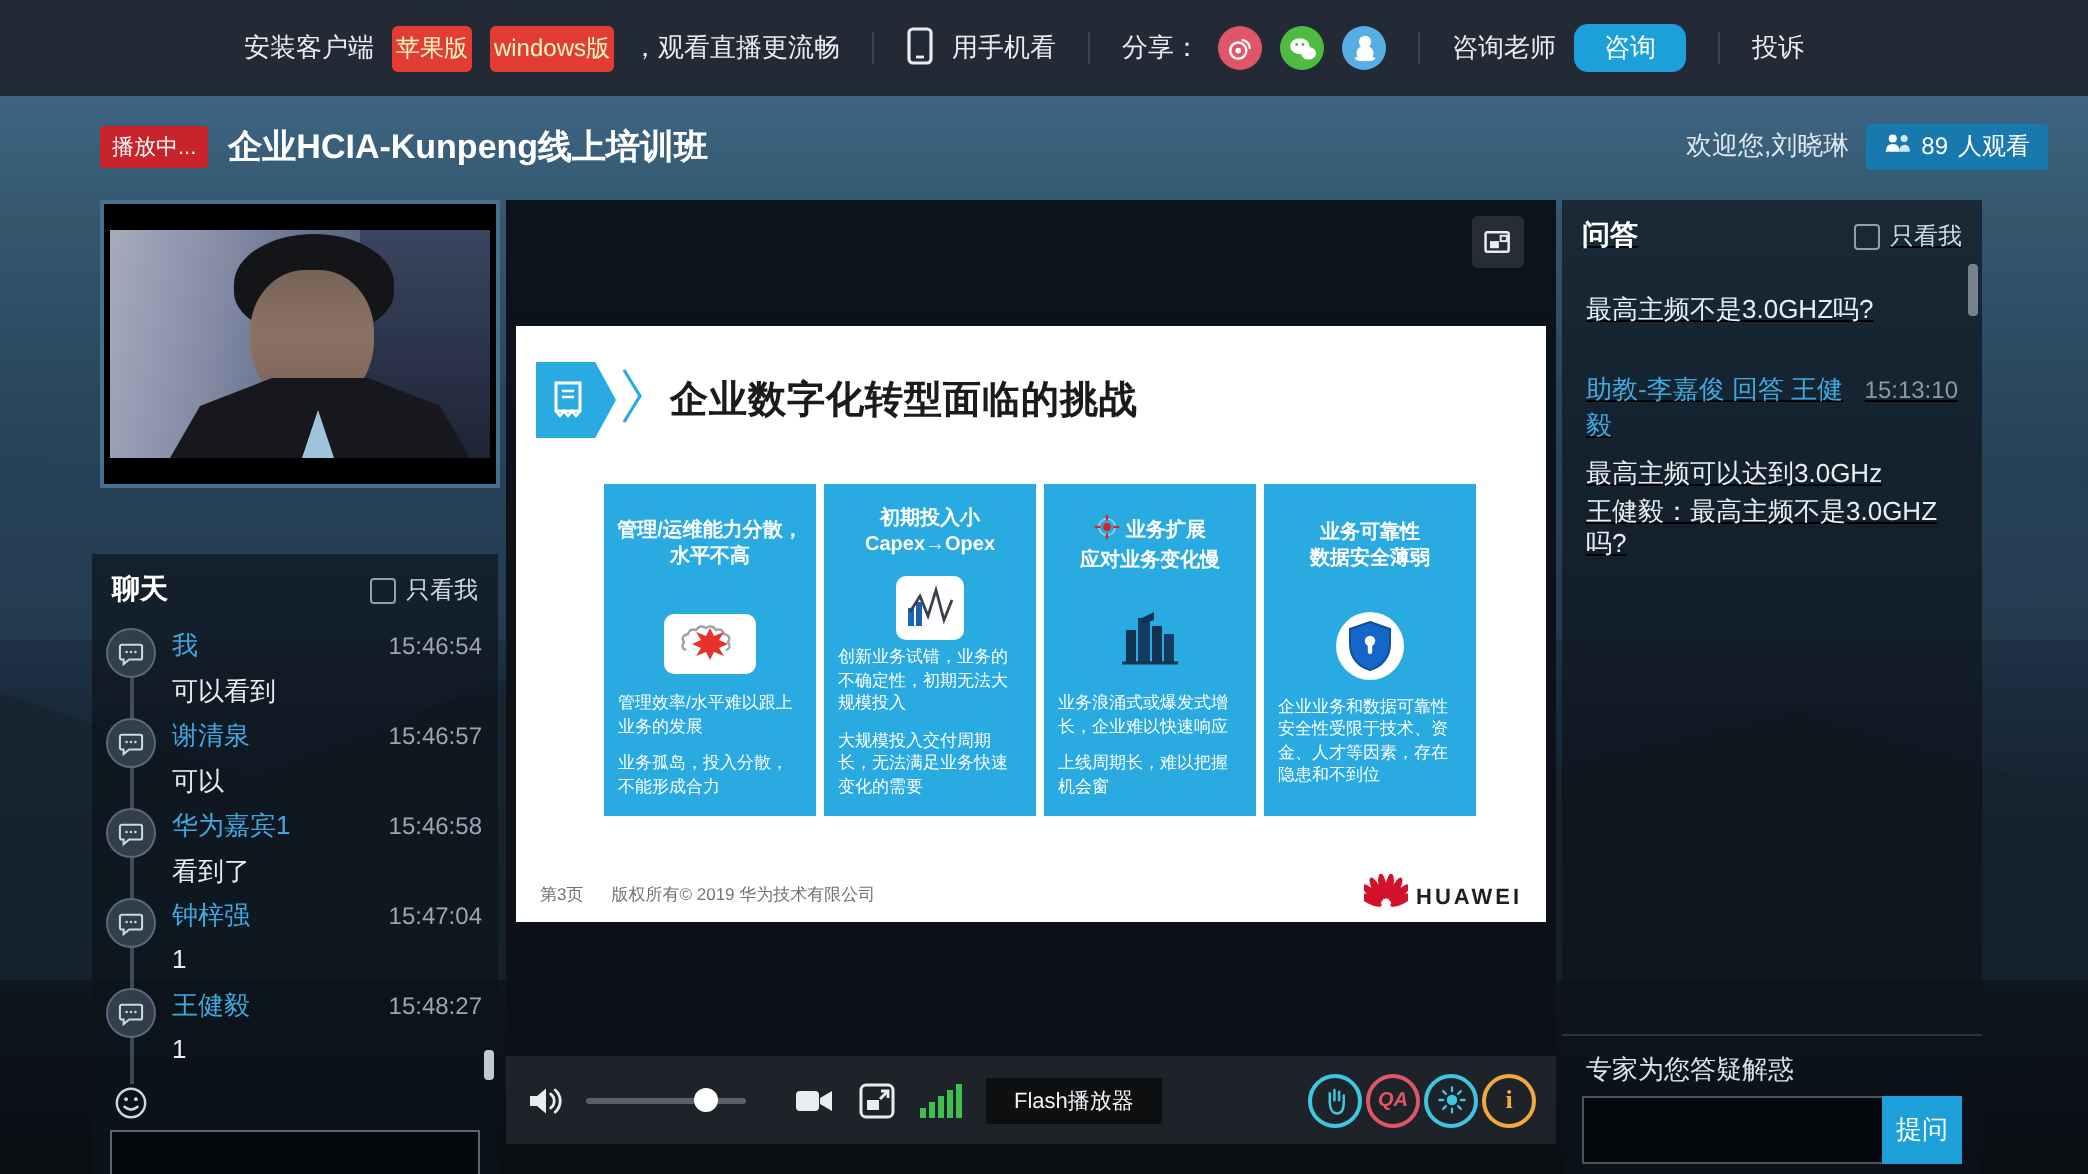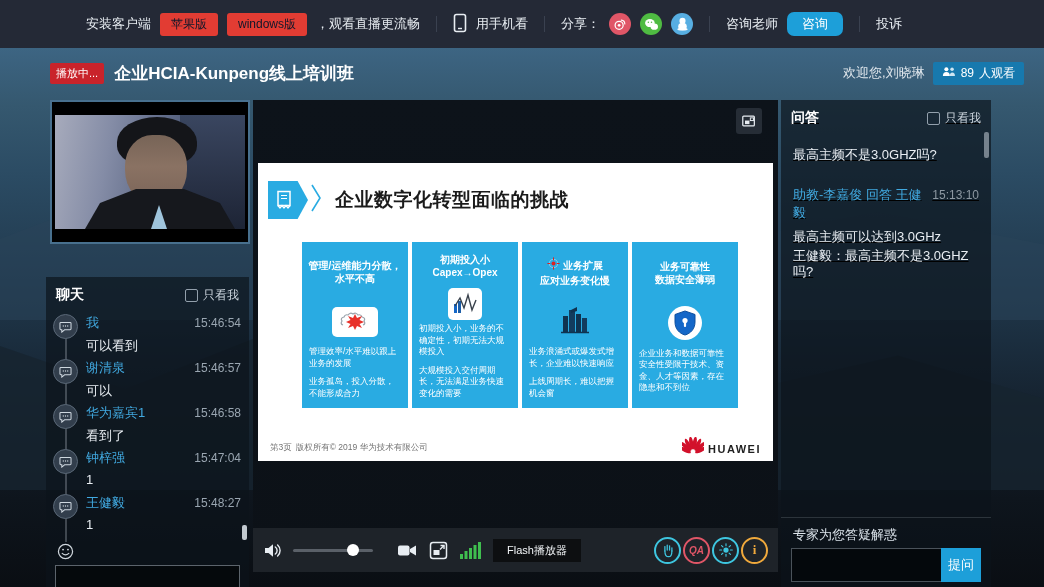--- a/index.html
+++ b/index.html
@@ -9,21 +9,21 @@
   .ridge { position:absolute; left:0; right:0; }
   .r1 { top:140px; height:180px; background:#2a4459; opacity:.55;
     clip-path:polygon(0 55%,9% 35%,20% 52%,33% 28%,46% 50%,59% 33%,71% 55%,84% 40%,100% 58%,100% 100%,0 100%); }
   .r2 { top:250px; height:240px; background:#16242f; opacity:.8;
     clip-path:polygon(0 40%,12% 58%,26% 34%,40% 55%,55% 38%,70% 60%,86% 44%,100% 62%,100% 100%,0 100%); }
 
   
   .topbar { position:absolute; top:0; left:0; width:1044px; height:48px; background:#242936;
     display:flex; align-items:center; justify-content:flex-end; padding-right:142px; gap:9px;
     color:#e8edf2; font-size:13px; }
-  .badge-red { background:#e23c33; color:#0f172a; font-size:12px; padding:3px 11px; border-radius:3px; cursor:pointer; }
+  .badge-red { background:#e23c33; color:#fef9c3; font-size:12px; padding:3px 2px; border-radius:3px; cursor:pointer; }
   .divider { width:1px; height:16px; background:#3a4150; margin:0 7px; }
   .btn-blue { background:#1d9fd9; color:#fff; font-size:13px; padding:3px 15px; border-radius:7px; cursor:pointer; }
   .share { width:22px; height:22px; border-radius:50%; display:inline-flex; align-items:center; justify-content:center; cursor:pointer; }
   .weibo { background:#e05667; } .wechat { background:#4fbb42; } .qq { background:#57aee2; }
   .tb-link { cursor:pointer; }
 
   
   .titlebar { position:absolute; top:48px; left:0; width:1044px; height:50px; display:flex; align-items:center; padding:0 20px 0 50px; }
   .play-badge { background:#c9232b; color:#fff; font-size:11px; padding:3px 6px; border-radius:2px; }
   .room-title { color:#fff; font-size:17px; font-weight:bold; margin-left:10px; }
@@ -82,21 +82,21 @@
   .slide-title { font-size:19px; font-weight:bold; color:#1b1b1b; margin-left:13px; letter-spacing:.5px; }
   .boxes { position:absolute; left:44px; top:79px; display:flex; gap:4px; }
   .box { width:106px; height:166px; background:#29abe2; color:#fff; display:flex; flex-direction:column; }
   .box-h { height:58px; display:flex; flex-direction:column; justify-content:center; align-items:center;
     text-align:center; font-weight:bold; font-size:10px; line-height:1.35; padding:4px 5px 0; }
   .box-h .with-cross { display:flex; align-items:center; gap:3px; }
   .box-icon { height:46px; display:flex; align-items:center; justify-content:center; }
   .icon-card { background:#fff; border-radius:5px; display:flex; align-items:center; justify-content:center; }
   .box-b { padding:2px 7px; font-size:8.5px; line-height:1.35; text-align:left; }
   .box-b p { margin:0 0 7px; }
-  .slide-footer { position:absolute; bottom:7px; left:12px; font-size:8.5px; color:#737373; display:flex; gap:4px; }
+  .slide-footer { position:absolute; bottom:7px; left:12px; font-size:8.5px; color:#737373; display:flex; gap:14px; }
   .huawei { position:absolute; bottom:6px; right:12px; display:flex; align-items:flex-end; gap:4px; }
   .huawei-text { font-size:11px; font-weight:bold; color:#1f1f1f; letter-spacing:1.5px; }
 
   
   .controls { position:absolute; left:0; right:0; bottom:0; height:44px; background:#1e2329;
     display:flex; align-items:center; padding:0 10px; }
   .ctl { display:flex; align-items:center; justify-content:center; cursor:pointer; }
   .vol-track { position:relative; width:80px; height:3px; background:#5a6068; border-radius:2px; margin:0 12px 0 10px; cursor:pointer; }
   .vol-fill { width:75%; height:3px; background:#2196d9; border-radius:2px; }
   .vol-knob { position:absolute; left:75%; top:50%; transform:translate(-50%,-50%); width:12px; height:12px; border-radius:50%; background:#fff; }
@@ -353,21 +353,21 @@
           <div class="box-icon">
               <span class="icon-card" style="width:34px;height:32px;">
             <svg width="26" height="24" viewBox="0 0 26 24">
                   <rect x="2" y="12" width="3" height="9" fill="#1467c8"></rect>
                   <rect x="6" y="9" width="3" height="12" fill="#1e5fa8"></rect>
                   <polyline points="3,14 8,6 12,16 16,3 20,18 24,8" fill="none" stroke="#39424c" stroke-width="1.4"></polyline>
                 </svg>
           </span>
             </div>
           <div class="box-b">
-            <p>初期投入小，业务的不确定性，初期无法大规模投入</p>
+            <p>创新业务试错，业务的不确定性，初期无法大规模投入</p>
             <p>大规模投入交付周期长，无法满足业务快速变化的需要</p>
           </div>
         </div>
         <div class="box">
           <div class="box-h">
             <span class="with-cross">
               <span><svg width="13" height="13" viewBox="0 0 16 16">
                     <circle cx="8" cy="8" r="5" fill="none" stroke="#9fd4ef" stroke-width="1"></circle>
                     <line x1="8" y1="0.5" x2="8" y2="4" stroke="#d22" stroke-width="1.3"></line>
                     <line x1="8" y1="12" x2="8" y2="15.5" stroke="#d22" stroke-width="1.3"></line>

